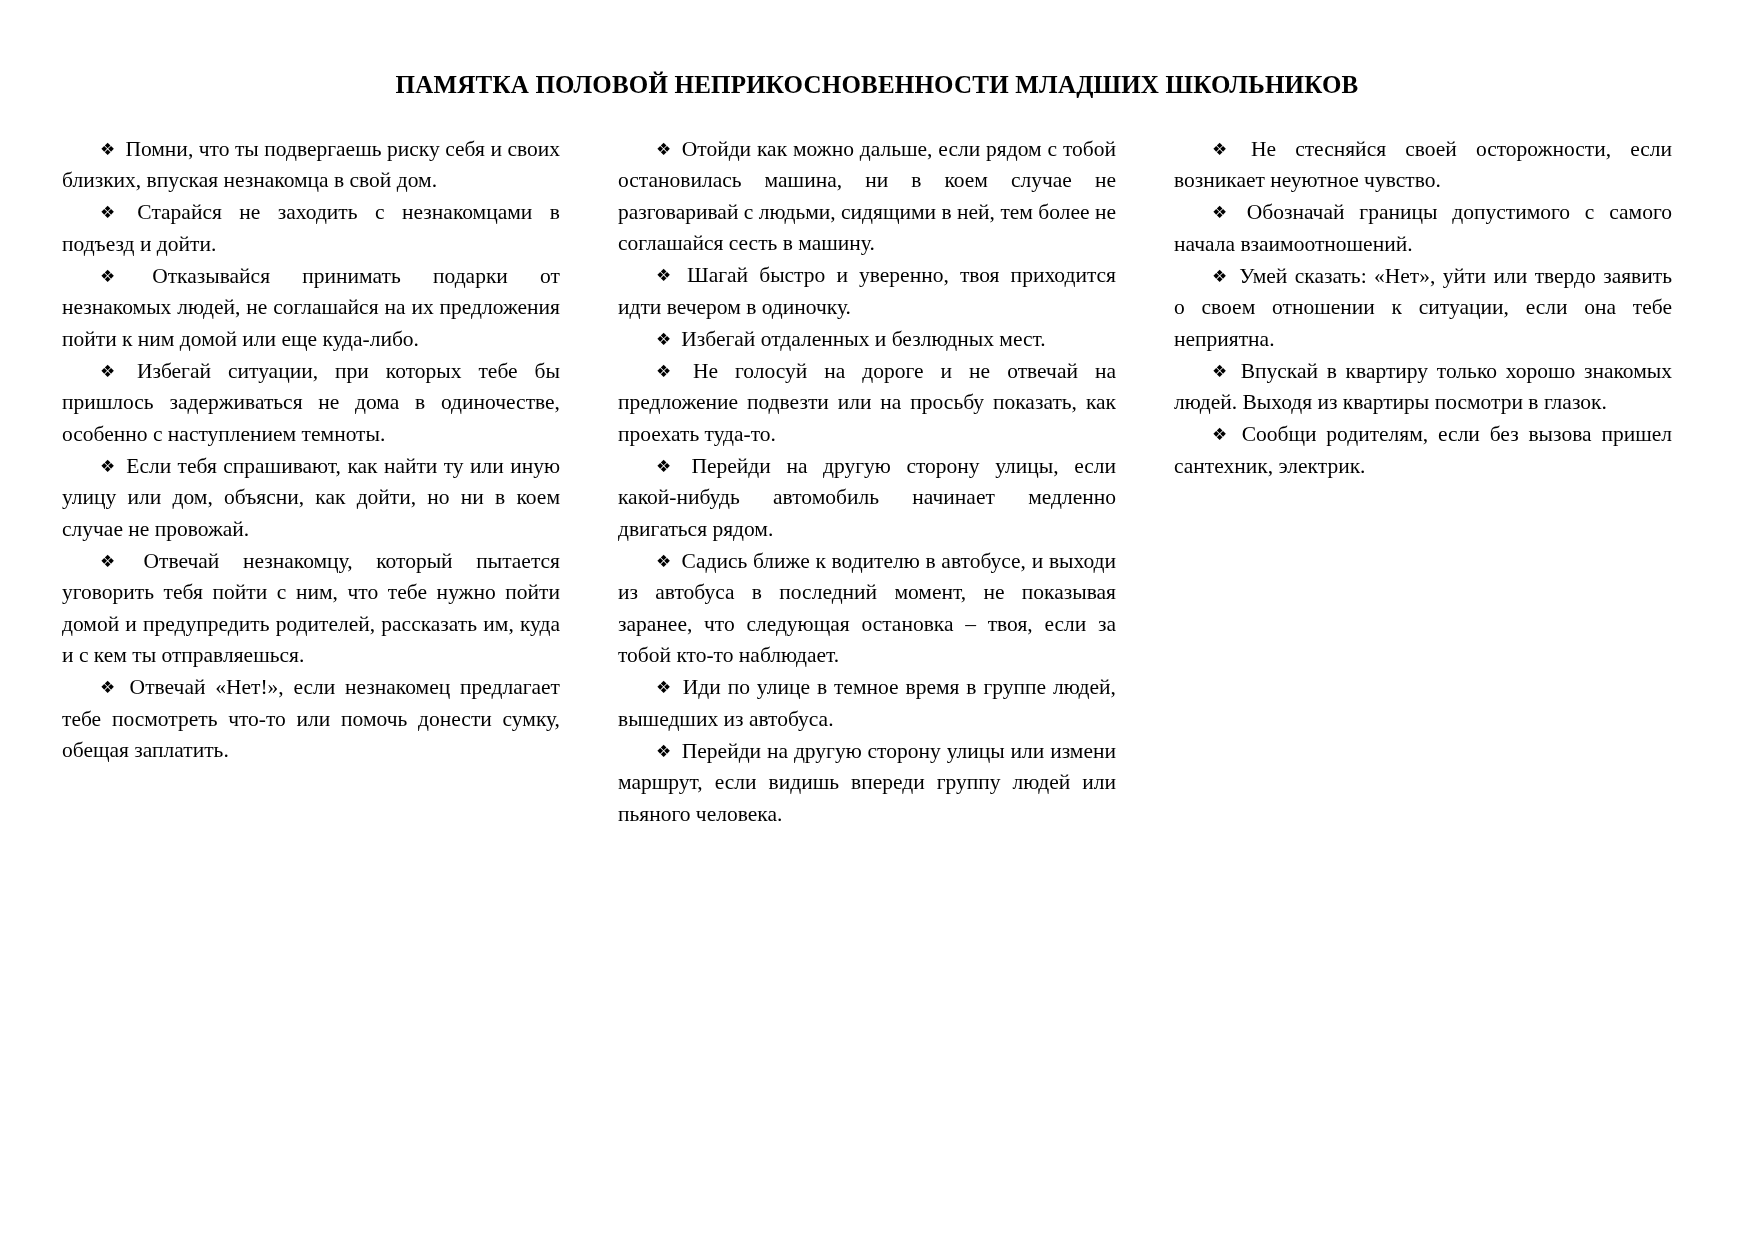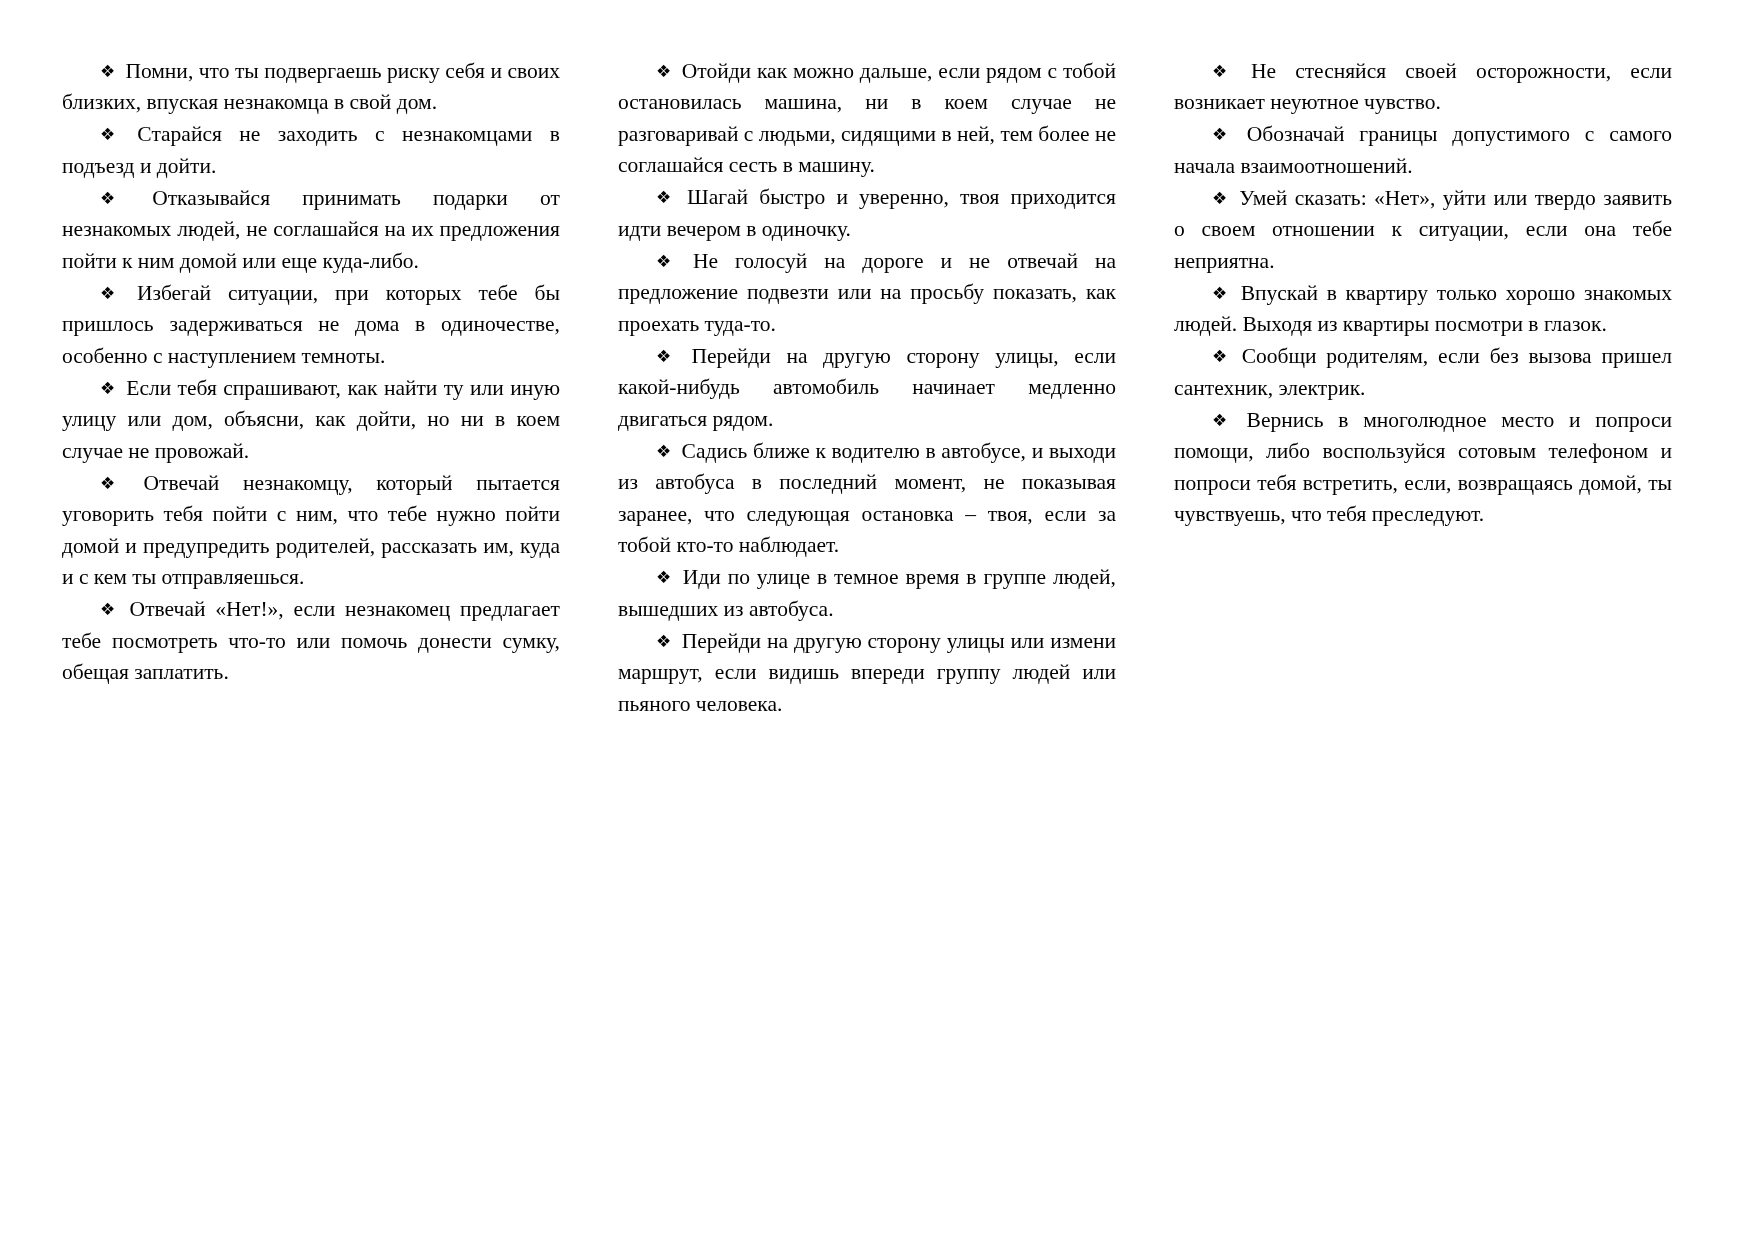--- a/index.html
+++ b/index.html
@@ -60,46 +60,47 @@
   }
   .item:last-child {
     text-align: justify;
   }
 </style>
 </head>
 <body>
 
 <div class="page">
 
+  <h1 class="doc-title">ПАМЯТКА ПОЛОВОЙ НЕПРИКОСНОВЕННОСТИ МЛАДШИХ ШКОЛЬНИКОВ</h1>
 
   <div class="columns">
 
     <div class="column col-1">
       <p class="item"><span class="bullet">❖</span><span>Помни, что ты подвергаешь риску себя и своих близких, впуская незнакомца в свой дом.</span></p>
       <p class="item"><span class="bullet">❖</span><span>Старайся не заходить с незнакомцами в подъезд и дойти.</span></p>
       <p class="item"><span class="bullet">❖</span><span>Отказывайся принимать подарки от незнакомых людей, не соглашайся на их предложения пойти к ним домой или еще куда-либо.</span></p>
       <p class="item"><span class="bullet">❖</span><span>Избегай ситуации, при которых тебе бы пришлось задерживаться не дома в одиночестве, особенно с наступлением темноты.</span></p>
       <p class="item"><span class="bullet">❖</span><span>Если тебя спрашивают, как найти ту или иную улицу или дом, объясни, как дойти, но ни в коем случае не провожай.</span></p>
       <p class="item"><span class="bullet">❖</span><span>Отвечай незнакомцу, который пытается уговорить тебя пойти с ним, что тебе нужно пойти домой и предупредить родителей, рассказать им, куда и с кем ты отправляешься.</span></p>
       <p class="item"><span class="bullet">❖</span><span>Отвечай «Нет!», если незнакомец предлагает тебе посмотреть что-то или помочь донести сумку, обещая заплатить.</span></p>
     </div>
 
     <div class="column col-2">
       <p class="item"><span class="bullet">❖</span><span>Отойди как можно дальше, если рядом с тобой остановилась машина, ни в коем случае не разговаривай с людьми, сидящими в ней, тем более не соглашайся сесть в машину.</span></p>
       <p class="item"><span class="bullet">❖</span><span>Шагай быстро и уверенно, твоя приходится идти вечером в одиночку.</span></p>
+      <p class="item"><span class="bullet">❖</span><span>Избегай отдаленных и безлюдных мест.</span></p>
       <p class="item"><span class="bullet">❖</span><span>Не голосуй на дороге и не отвечай на предложение подвезти или на просьбу показать, как проехать туда-то.</span></p>
       <p class="item"><span class="bullet">❖</span><span>Перейди на другую сторону улицы, если какой-нибудь автомобиль начинает медленно двигаться рядом.</span></p>
       <p class="item"><span class="bullet">❖</span><span>Садись ближе к водителю в автобусе, и выходи из автобуса в последний момент, не показывая заранее, что следующая остановка – твоя, если за тобой кто-то наблюдает.</span></p>
       <p class="item"><span class="bullet">❖</span><span>Иди по улице в темное время в группе людей, вышедших из автобуса.</span></p>
       <p class="item"><span class="bullet">❖</span><span>Перейди на другую сторону улицы или измени маршрут, если видишь впереди группу людей или пьяного человека.</span></p>
     </div>
 
     <div class="column col-3">
       <p class="item"><span class="bullet">❖</span><span>Не стесняйся своей осторожности, если возникает неуютное чувство.</span></p>
       <p class="item"><span class="bullet">❖</span><span>Обозначай границы допустимого с самого начала взаимоотношений.</span></p>
       <p class="item"><span class="bullet">❖</span><span>Умей сказать: «Нет», уйти или твердо заявить о своем отношении к ситуации, если она тебе неприятна.</span></p>
       <p class="item"><span class="bullet">❖</span><span>Впускай в квартиру только хорошо знакомых людей. Выходя из квартиры посмотри в глазок.</span></p>
       <p class="item"><span class="bullet">❖</span><span>Сообщи родителям, если без вызова пришел сантехник, электрик.</span></p>
-      <p class="item"><span class="bullet">❖</span><span>Вернись в многолюдное место и попроси помощи, либо воспользуйся сотовым телефоном и попроси тебя встретить, если, возвращаясь домой, ты чувствуешь, что тебя преследуют.</span></p>
     </div>
 
   </div>
 </div>
 
 </body></html>

